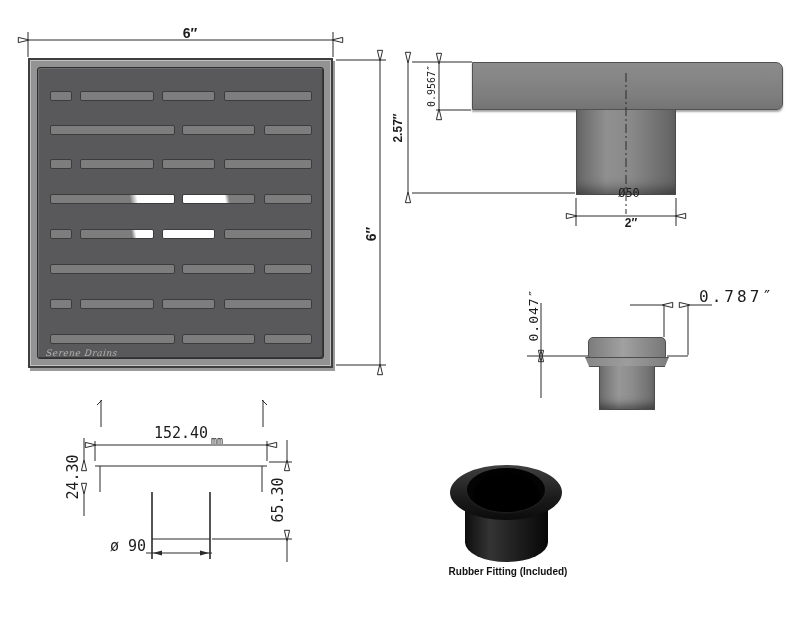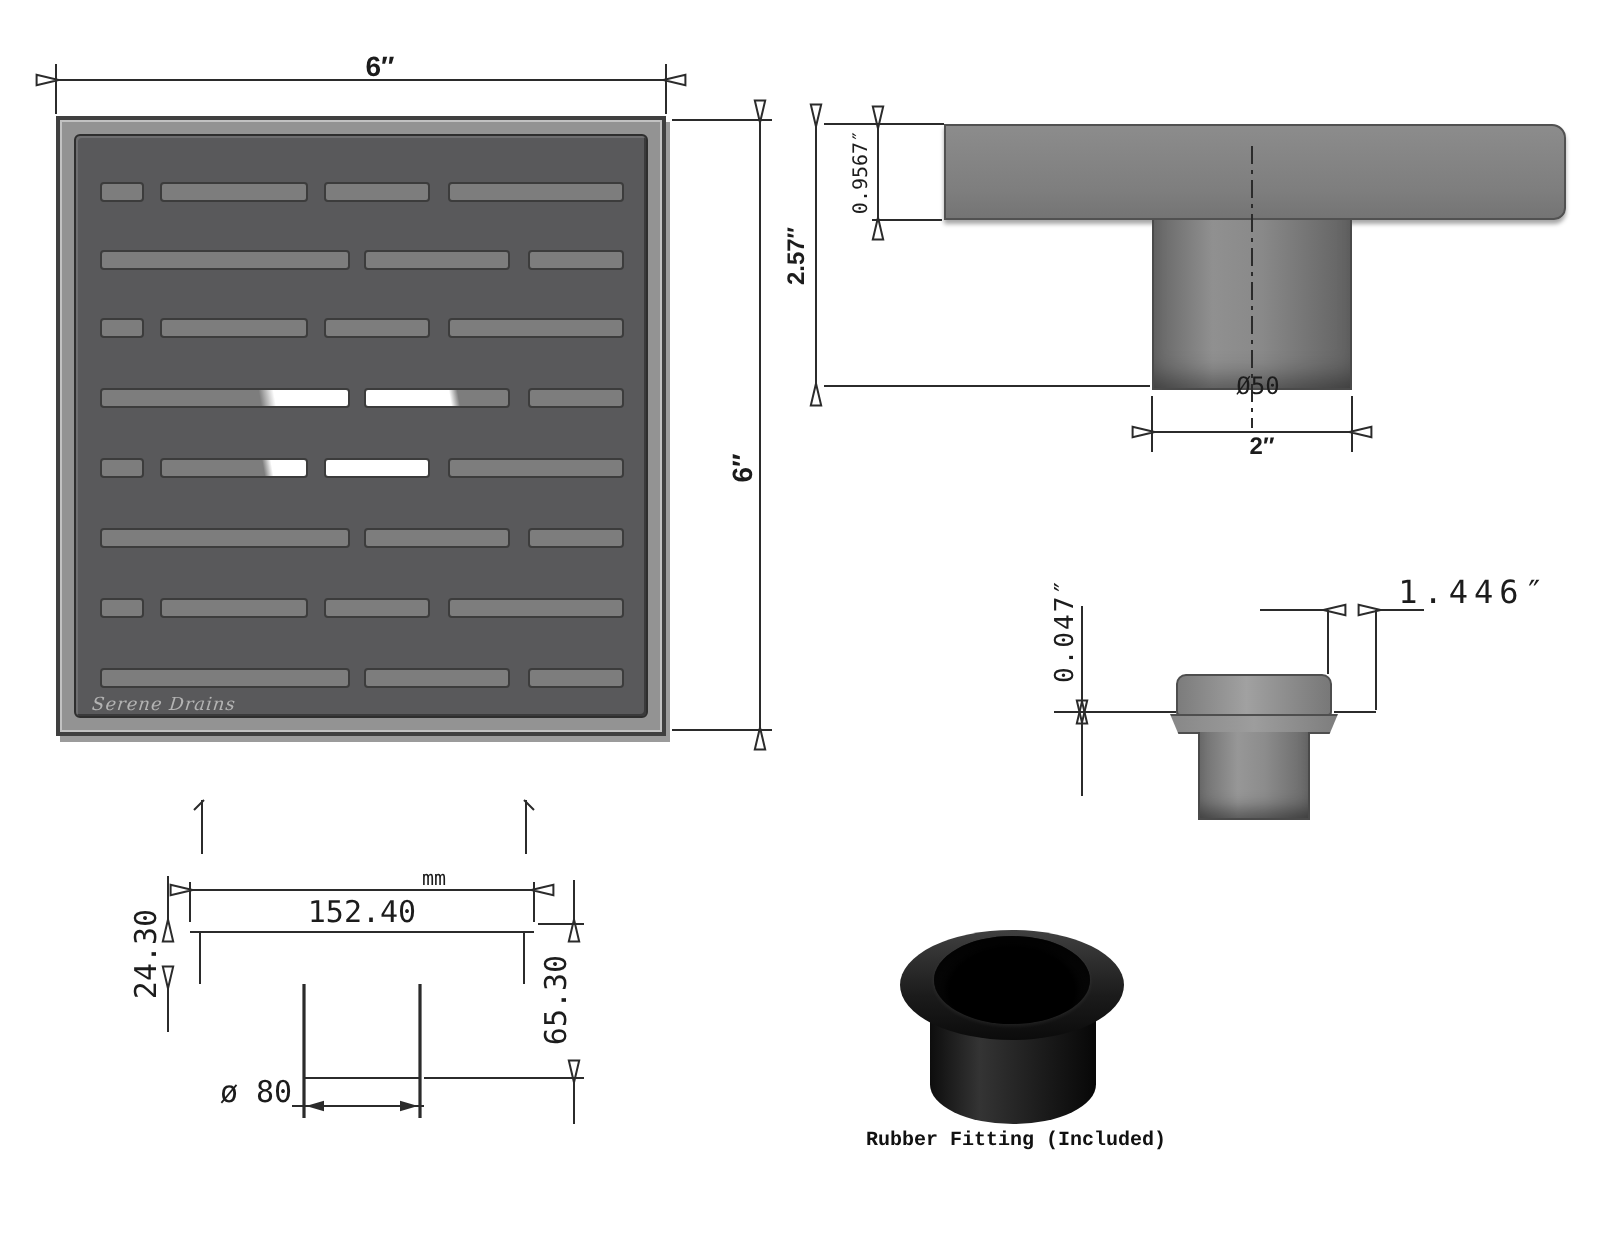--- a/index.html
+++ b/index.html
@@ -49,21 +49,21 @@
      box-shadow:inset 0 4px 8px rgba(0,0,0,.9), 0 1px 2px rgba(255,255,255,.07);}
 
   
   .lbl{position:absolute;transform:translate(-50%,-50%);white-space:nowrap;color:#1c1c1c;}
   .rot{transform:translate(-50%,-50%) rotate(-90deg);}
   .b14{font-family:"Liberation Sans",sans-serif;font-weight:bold;font-size:14px;}
   .b12{font-family:"Liberation Sans",sans-serif;font-weight:bold;font-size:12px;}
   .m10{font-size:10px;} .m12{font-size:12px;} .m13{font-size:13px;}
   .m15{font-size:15px;} .m16{font-size:16px;}
   .ls1{letter-spacing:1px;} .ls3{letter-spacing:3px;}
-  .cap{font-family:Liberation Mono, monospace;font-weight:bold;font-size:10px;color:#111;}
+  .cap{font-family:Liberation Sans, sans-serif;font-weight:bold;font-size:10px;color:#111;}
 
   svg.overlay{position:absolute;left:0;top:0;pointer-events:none;}
   svg.overlay path, svg.overlay line{stroke:#2b2b2b;stroke-width:1;fill:none;}
   svg.overlay .thick{stroke-width:1.6;}
   svg.overlay .wfill{fill:#ffffff;}
   svg.overlay .afill{fill:#2b2b2b;stroke:none;}
 </style>
 </head>
 <body>
 
@@ -198,22 +198,22 @@
 
   <div class="lbl b14" style="left:190px;top:33px">6″</div>
   <div class="lbl b14 rot" style="left:371px;top:234px">6″</div>
 
   <div class="lbl b12 rot" style="left:398px;top:128px">2.57″</div>
   <div class="lbl m10 rot" style="left:431px;top:86px">0.9567″</div>
   <div class="lbl m12" style="left:629px;top:193px">Ø50</div>
   <div class="lbl b12" style="left:631px;top:223px">2″</div>
 
   <div class="lbl m13 rot ls1" style="left:533px;top:315px">0.047″</div>
-  <div class="lbl m16 ls3" style="left:737px;top:296px">1.446″</div>
-
-  <div class="lbl m15" style="left:181px;top:456px">152.40</div>
+  <div class="lbl m16 ls3" style="left:737px;top:296px">0.787″</div>
+
+  <div class="lbl m15" style="left:181px;top:433px">152.40</div>
   <div class="lbl m10" style="left:217px;top:440px">mm</div>
   <div class="lbl m15 rot" style="left:73px;top:477px">24.30</div>
   <div class="lbl m15 rot" style="left:278px;top:500px">65.30</div>
-  <div class="lbl m15" style="left:128px;top:546px">ø 80</div>
+  <div class="lbl m15" style="left:128px;top:546px">ø 90</div>
 
   <div class="lbl cap" style="left:508px;top:571px">Rubber Fitting (Included)</div>
 </div>
 
 </body></html>

